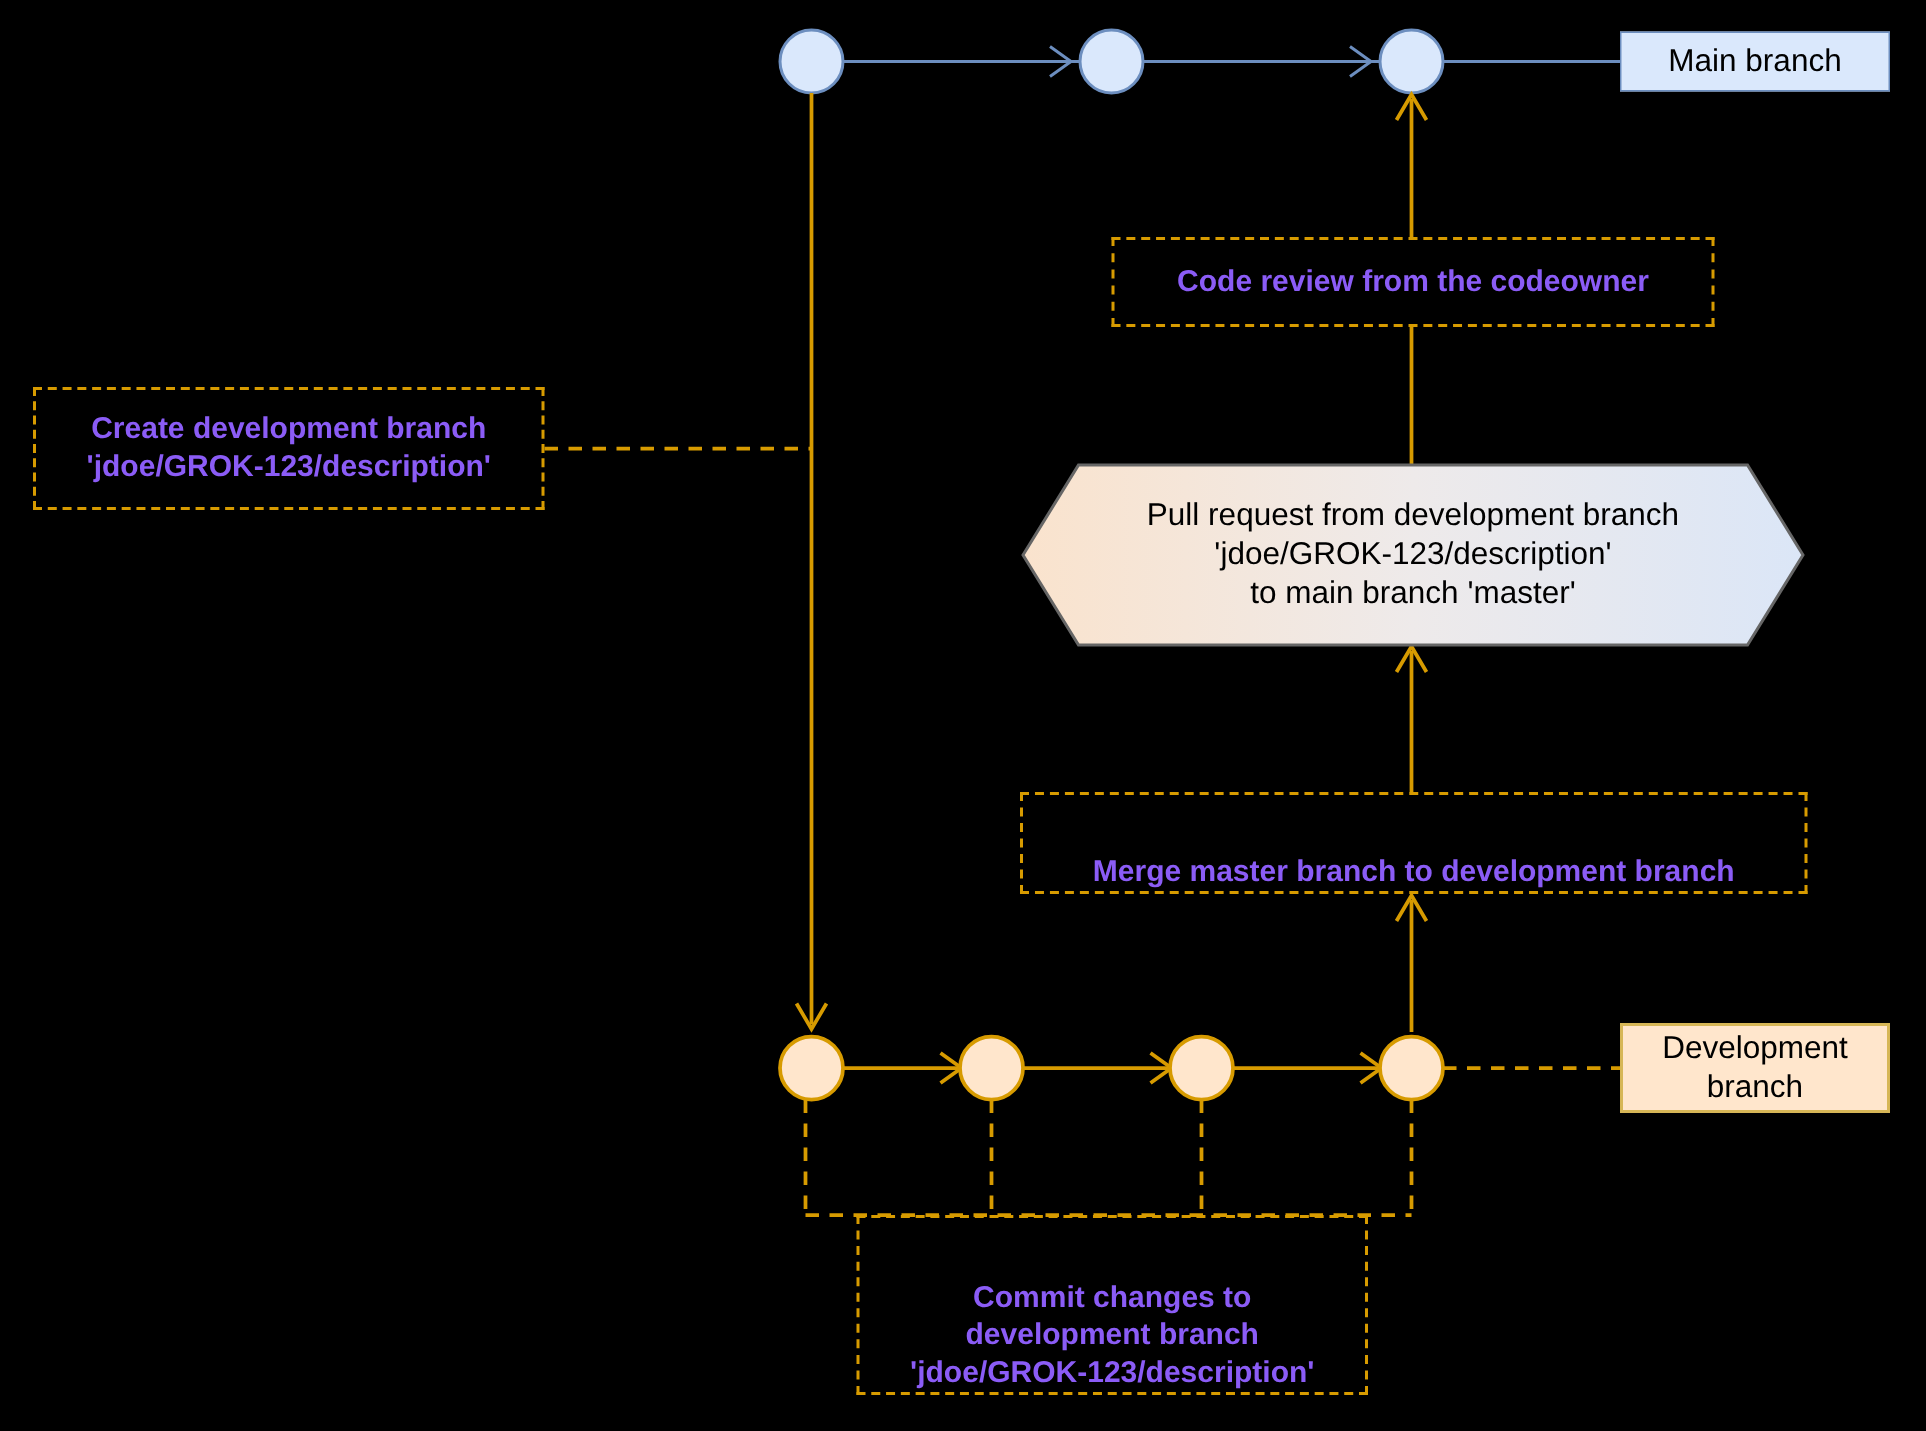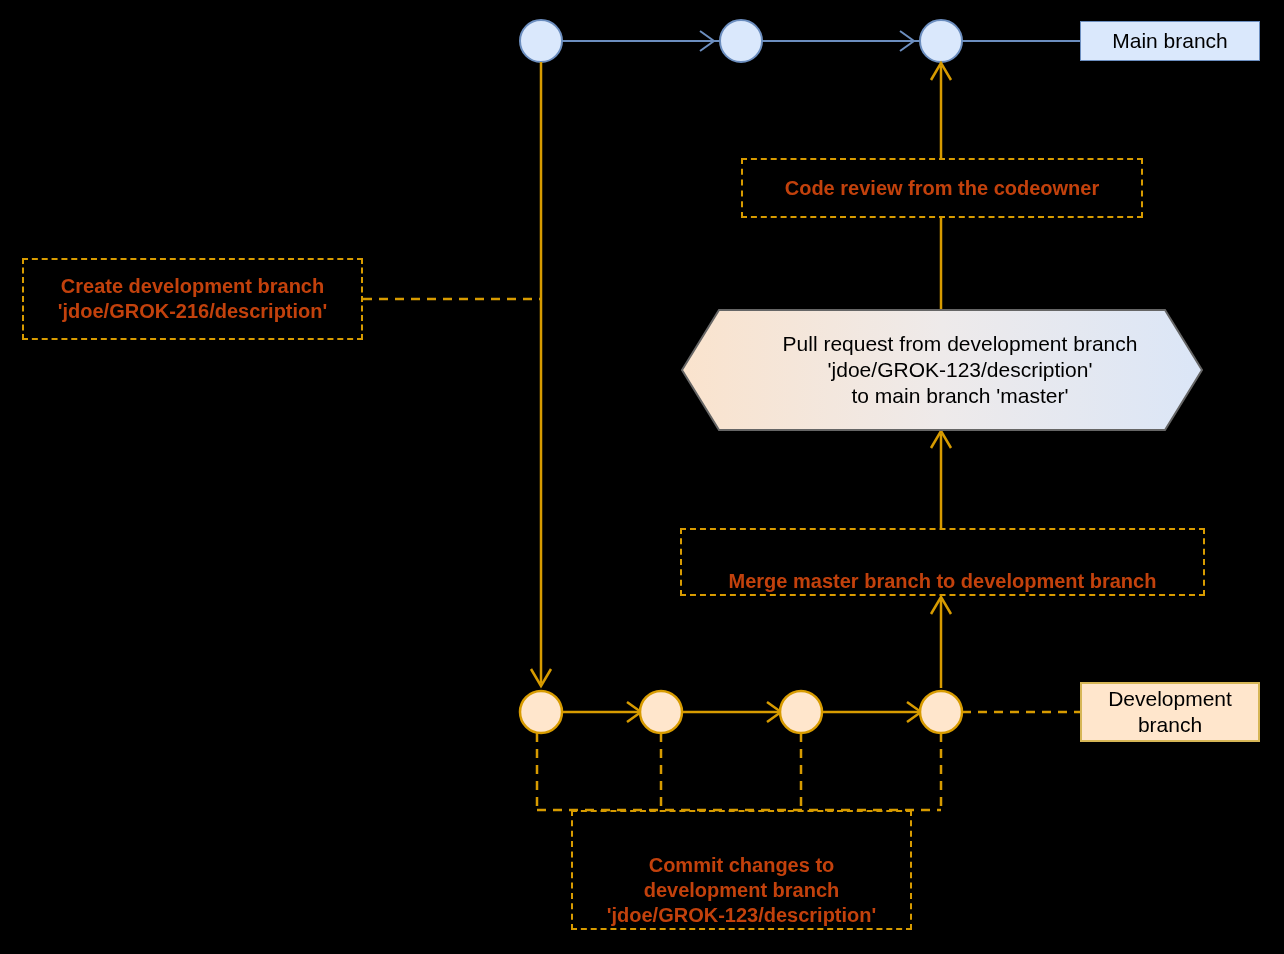--- a/index.html
+++ b/index.html
@@ -40,21 +40,21 @@
   }
   .dev-box {
     border: 2px solid #d6b656;
     background: #ffe6cc;
     color: #000000;
     font-size: 21px;
   }
   .dashed-note {
     border: 2px dashed #d79b00;
     background: transparent;
-    color: #c2410c;
+    color: #8b5cf6;
     font-size: 20px;
     font-weight: bold;
   }
   .hex-text {
     color: #000000;
     font-size: 21px;
   }
 </style>
 </head>
 <body>
@@ -151,36 +151,36 @@
     <span>Main branch</span>
   </div>
 
   <div class="lbl dev-box" style="left:1080px; top:682px; width:180px; height:60px;">
     <span>Development
 branch</span>
   </div>
 
   <div class="lbl dashed-note" style="left:22px; top:258px; width:341px; height:82px;">
     <span>Create development branch
-'jdoe/GROK-216/description'</span>
+'jdoe/GROK-123/description'</span>
   </div>
 
   <div class="lbl dashed-note" style="left:741px; top:158px; width:402px; height:60px;">
     <span>Code review from the codeowner</span>
   </div>
 
   <div class="lbl dashed-note" style="left:680px; top:528px; width:525px; height:68px;align-items:flex-end;">
     <span>Merge master branch to development branch</span>
   </div>
 
   <div class="lbl dashed-note" style="left:571px; top:810px; width:341px; height:120px;align-items:flex-end;">
     <span>Commit changes to
 development branch
 'jdoe/GROK-123/description'</span>
   </div>
 
-  <div class="lbl hex-text" style="left:737px; top:310px; width:446px; height:120px;">
+  <div class="lbl hex-text" style="left:719px; top:310px; width:446px; height:120px;">
     <span>Pull request from development branch
 'jdoe/GROK-123/description'
 to main branch 'master'</span>
   </div>
 
 </div>
 
 </body></html>

